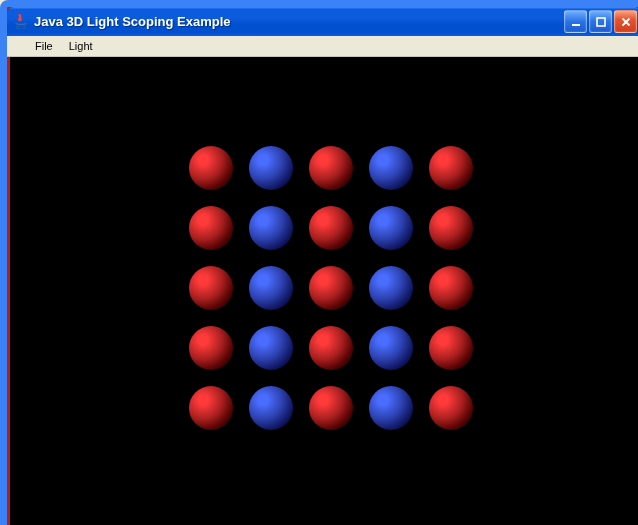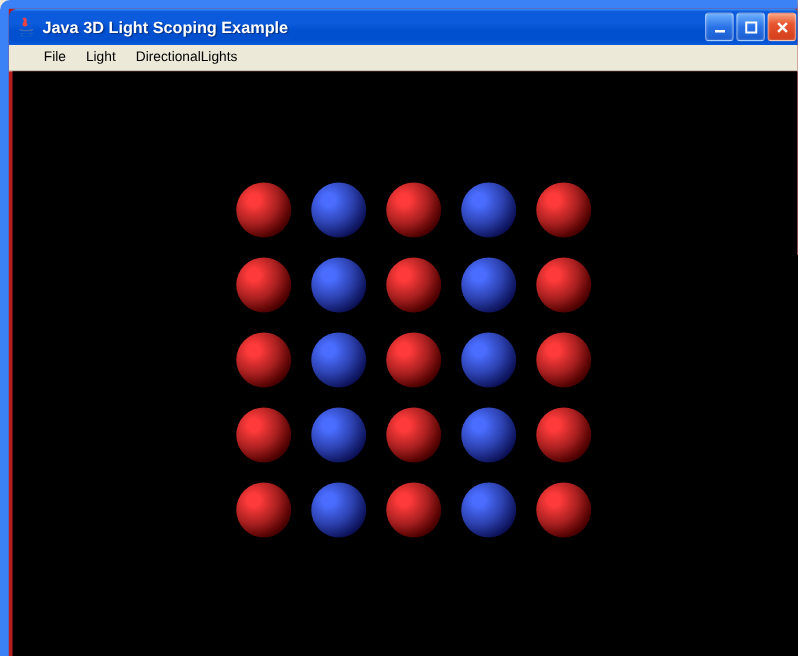--- a/index.html
+++ b/index.html
@@ -133,21 +133,20 @@
           <line x1="2.5" y1="2.5" x2="9.5" y2="9.5" stroke="#fff" stroke-width="2"></line>
           <line x1="9.5" y1="2.5" x2="2.5" y2="9.5" stroke="#fff" stroke-width="2"></line>
         </svg>
       </div>
     </div>
   </div>
 
   <div class="menubar">
     <span class="menu-item">File</span>
     <span class="menu-item">Light</span>
-    <span class="menu-item">DirectionalLights</span>
   </div>
 
   <div class="canvas">
     <div class="sphere-grid" id="sphere-grid">
         <div class="sphere" style="left: 179px; top: 89px; width: 44px; height: 44px; background: radial-gradient(circle at 32% 32%, rgb(255, 58, 58) 0%, rgb(255, 58, 58) 12%, color-mix(in srgb, rgb(255, 58, 58) 55%, rgb(64, 0, 0)) 45%, rgb(64, 0, 0) 78%, rgb(0, 0, 0) 100%);"></div>
         <div class="sphere" style="left: 239px; top: 89px; width: 44px; height: 44px; background: radial-gradient(circle at 32% 32%, rgb(74, 109, 255) 0%, rgb(74, 109, 255) 12%, color-mix(in srgb, rgb(74, 109, 255) 55%, rgb(10, 13, 80)) 45%, rgb(10, 13, 80) 78%, rgb(0, 0, 0) 100%);"></div>
         <div class="sphere" style="left: 299px; top: 89px; width: 44px; height: 44px; background: radial-gradient(circle at 32% 32%, rgb(255, 58, 58) 0%, rgb(255, 58, 58) 12%, color-mix(in srgb, rgb(255, 58, 58) 55%, rgb(64, 0, 0)) 45%, rgb(64, 0, 0) 78%, rgb(0, 0, 0) 100%);"></div>
         <div class="sphere" style="left: 359px; top: 89px; width: 44px; height: 44px; background: radial-gradient(circle at 32% 32%, rgb(74, 109, 255) 0%, rgb(74, 109, 255) 12%, color-mix(in srgb, rgb(74, 109, 255) 55%, rgb(10, 13, 80)) 45%, rgb(10, 13, 80) 78%, rgb(0, 0, 0) 100%);"></div>
         <div class="sphere" style="left: 419px; top: 89px; width: 44px; height: 44px; background: radial-gradient(circle at 32% 32%, rgb(255, 58, 58) 0%, rgb(255, 58, 58) 12%, color-mix(in srgb, rgb(255, 58, 58) 55%, rgb(64, 0, 0)) 45%, rgb(64, 0, 0) 78%, rgb(0, 0, 0) 100%);"></div>
         <div class="sphere" style="left: 179px; top: 149px; width: 44px; height: 44px; background: radial-gradient(circle at 32% 32%, rgb(255, 58, 58) 0%, rgb(255, 58, 58) 12%, color-mix(in srgb, rgb(255, 58, 58) 55%, rgb(64, 0, 0)) 45%, rgb(64, 0, 0) 78%, rgb(0, 0, 0) 100%);"></div>

